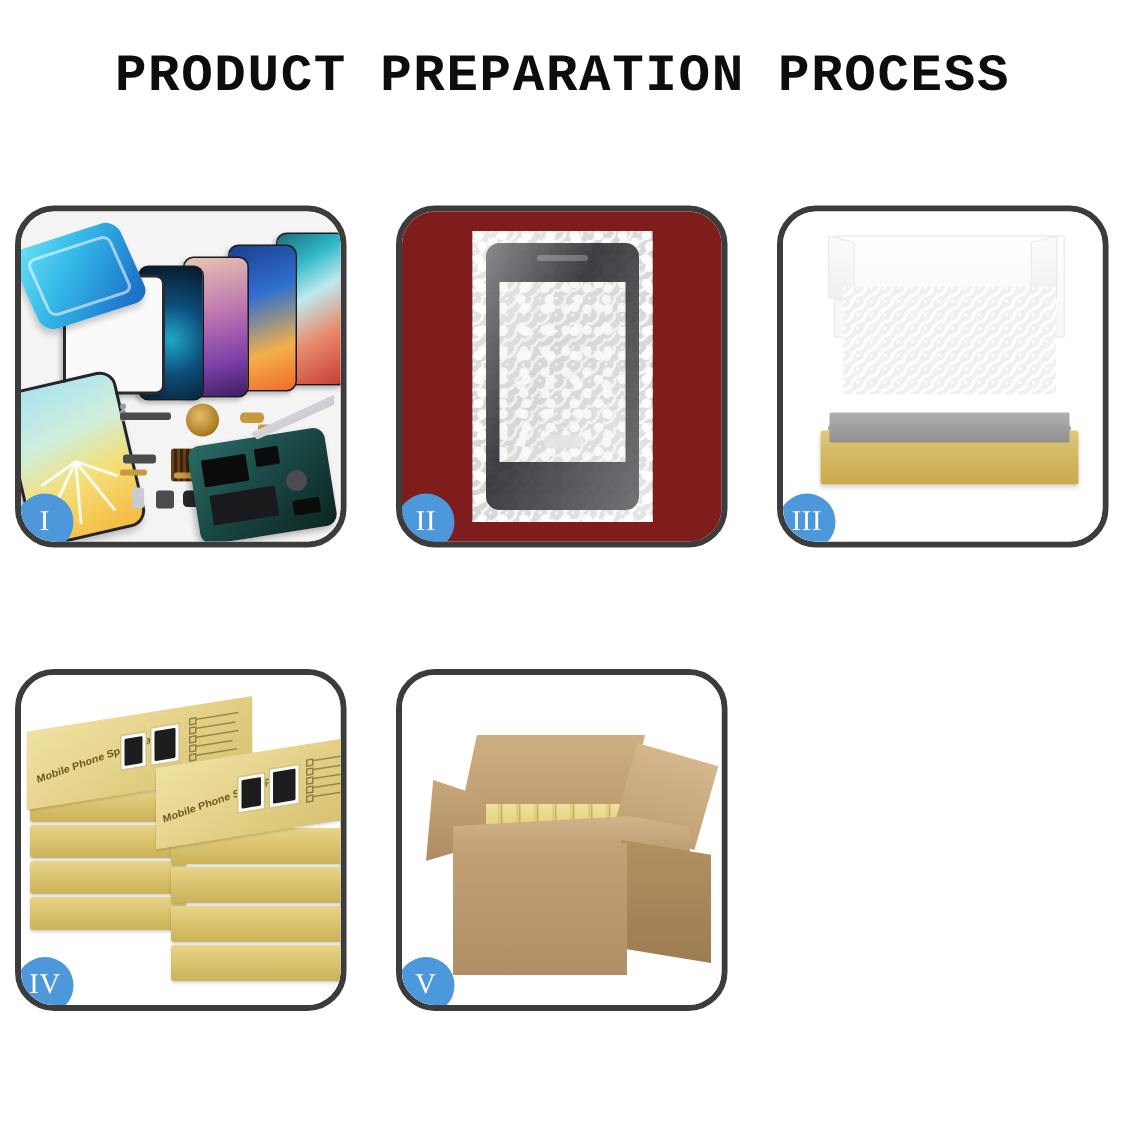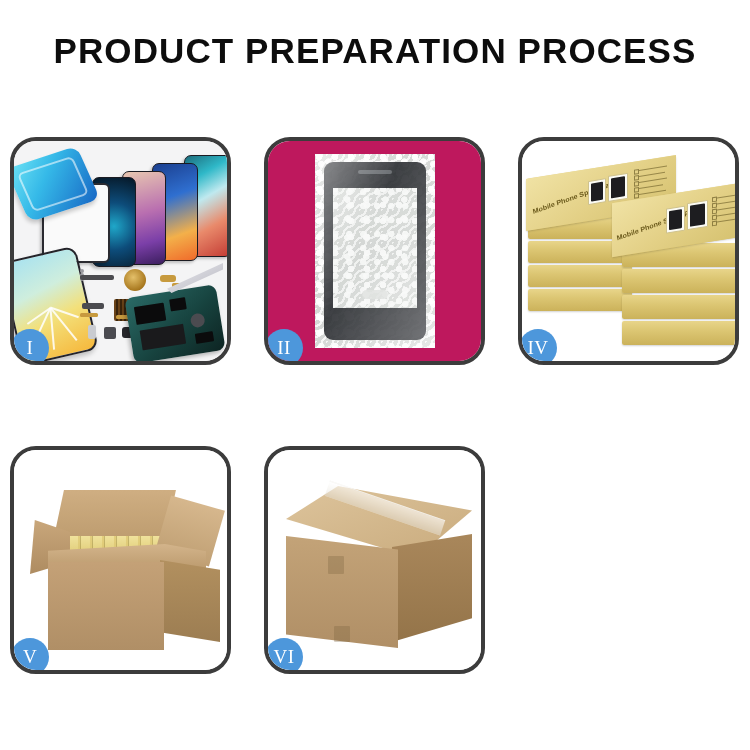--- a/index.html
+++ b/index.html
@@ -14,21 +14,21 @@
     overflow: hidden;
     position: relative;
   }
 
   
   .header {
     padding-top: 32px;
     text-align: center;
   }
   .page-title {
-    font-family: Liberation Sans, sans-serif;
+    font-family: Liberation Mono, monospace;
     font-size: 35px;
     font-weight: bold;
     letter-spacing: 1.1px;
     color: #0d0d0d;
     margin: 0;
     line-height: 1.1;
   }
   .page-subtitle {
     font-family: "Liberation Sans", sans-serif;
     font-size: 15.5px;
@@ -159,21 +159,21 @@
     border-radius: 2px;
   }
   .screw { width:4px; height:4px; border-radius:50%; background:#9a9aa0; }
   .tweezers {
     position:absolute; right: 4px; top: 122px; width: 56px; height: 30px;
     background: linear-gradient(150deg,#e9e9ee 0%, #b9b9c2 100%);
     clip-path: polygon(100% 0, 100% 22%, 8% 100%, 0 86%);
   }
 
   
-  .p2 { background: #be185d; }
+  .p2 { background: #7f1d1d; }
   .wrap-sheet {
     position: absolute; left: 50%; top: 50%; transform: translate(-50%,-50%);
     width: 120px; height: 194px;
     background:
       radial-gradient(circle at 25% 18%, rgba(255,255,255,0.95) 0 3px, transparent 3.5px),
       radial-gradient(circle at 70% 40%, rgba(255,255,255,0.9) 0 3px, transparent 3.5px),
       radial-gradient(circle at 45% 72%, rgba(255,255,255,0.9) 0 3px, transparent 3.5px),
       repeating-radial-gradient(circle at 0 0, rgba(255,255,255,0.75) 0 2px, rgba(205,208,206,0.35) 2px 6px),
       linear-gradient(160deg,#dfe1df 0%, #cfd2d0 50%, #e2e4e2 100%);
     background-size: 16px 16px, 19px 19px, 14px 14px, 11px 11px, 100% 100%;
@@ -413,20 +413,33 @@
         <div class="screen-glass">
           <div class="speaker-slot"></div>
           <div class="home-btn"></div>
         </div>
         <div class="bubble-sheen"></div>
       </div>
       <div class="badge">II</div>
     </div>
   </div>
 
+  <div class="panel">
+    <div class="panel-inner p3">
+      <div class="box3-flapBack"></div>
+      <div class="box3-flapL"></div>
+      <div class="box3-flapR"></div>
+      <div class="foam"></div>
+      <div class="box3-part"></div>
+      <div class="box3-tray">
+        <div class="box3-tray-inner"></div>
+      </div>
+      <div class="badge">III</div>
+    </div>
+  </div>
 
   <div class="panel">
     <div class="panel-inner p4">
       <div class="stack">
 
         <div class="ybox" style="left:2px; top:58px; width:104px; height:22px"></div>
         <div class="ybox" style="left:2px; top:82px; width:104px; height:22px"></div>
         <div class="ybox" style="left:2px; top:106px; width:104px; height:22px"></div>
         <div class="ybox" style="left:2px; top:130px; width:104px; height:22px"></div>
 
@@ -497,27 +510,14 @@
         <div class="c5-flap-right"></div>
         <div class="c5-flap-left"></div>
         <div class="c5-top-rim"></div>
         <div class="c5-side"></div>
         <div class="c5-front"></div>
       </div>
       <div class="badge">V</div>
     </div>
   </div>
 
-  <div class="panel">
-    <div class="panel-inner p6">
-      <div class="carton6">
-        <div class="c6-top"></div>
-        <div class="c6-tape"></div>
-        <div class="c6-side"></div>
-        <div class="c6-front"></div>
-        <div class="c6-tab" style="left:42px; top:78px; width:16px; height:18px"></div>
-        <div class="c6-tab" style="left:48px; top:148px; width:16px; height:16px"></div>
-      </div>
-      <div class="badge">VI</div>
-    </div>
-  </div>
 
 </div>
 
 </body></html>

